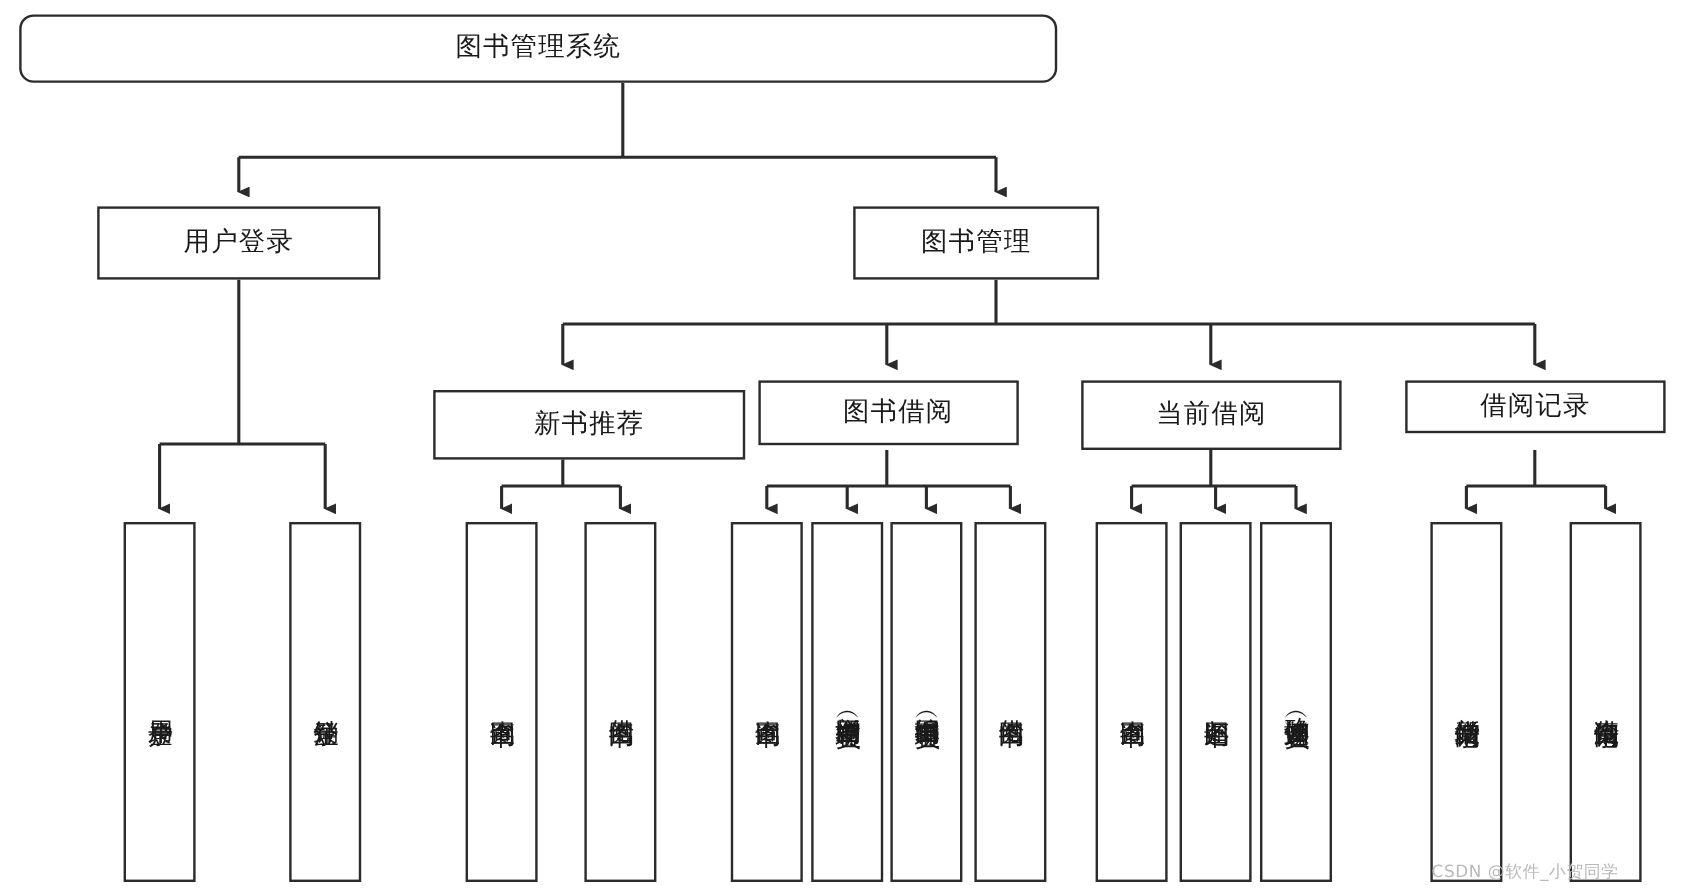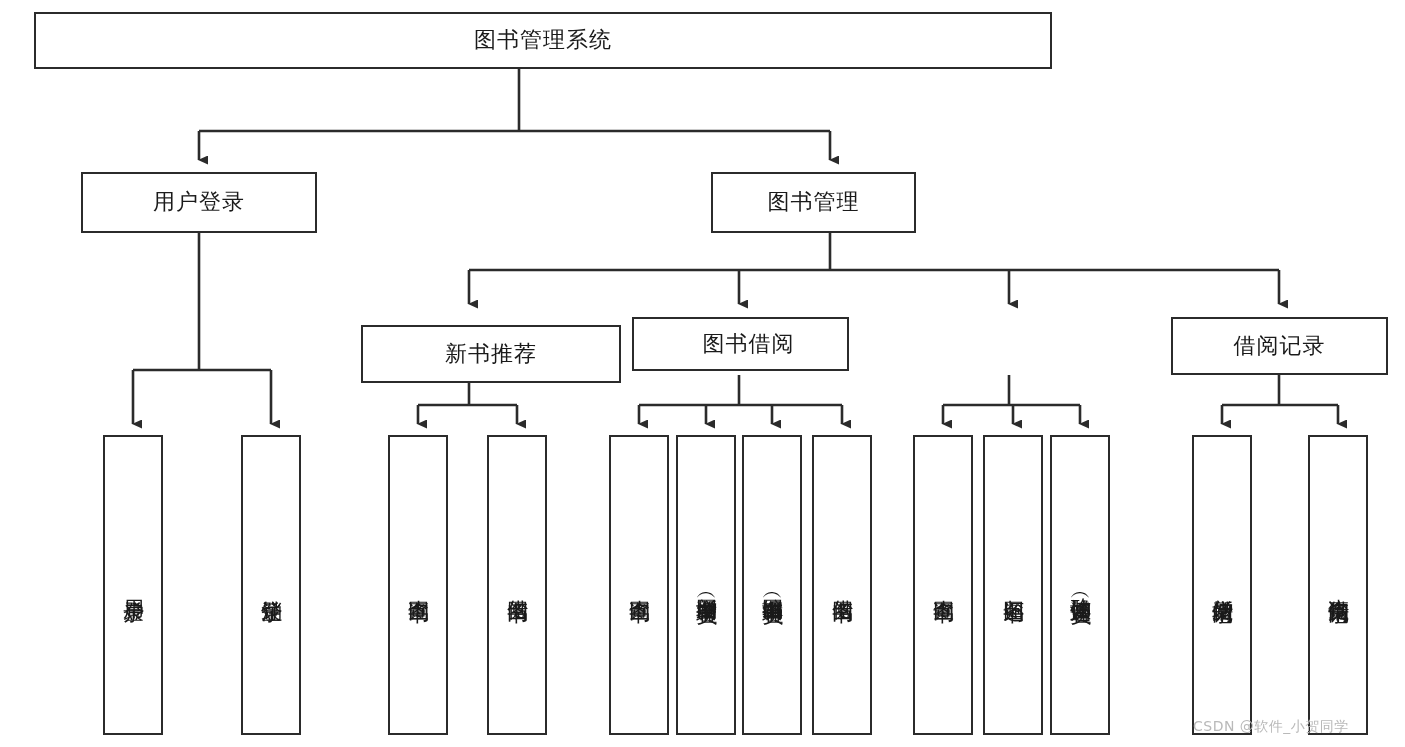--- a/index.html
+++ b/index.html
@@ -111,38 +111,41 @@
       <path d="M 1013 405 L 1013 424" marker-end="url(#arrow)"></path>
       <path d="M 1080 405 L 1080 424" marker-end="url(#arrow)"></path>
 
       <path d="M 1279 375 L 1279 405"></path>
       <path d="M 1222 405 L 1338 405"></path>
       <path d="M 1222 405 L 1222 424" marker-end="url(#arrow)"></path>
       <path d="M 1338 405 L 1338 424" marker-end="url(#arrow)"></path>
     </g>
   </svg>
 
-  <div class="node horizontal node-root" style="left:34px; top:12px; width:1018px; height:57px;">
+  <div class="node horizontal node-root" style="left:16px; top:12px; width:865px; height:57px;border-radius:12px;">
     <span>图书管理系统</span>
   </div>
 
   <div class="node horizontal" style="left:81px; top:172px; width:236px; height:61px;">
     <span>用户登录</span>
   </div>
   <div class="node horizontal" style="left:711px; top:172px; width:205px; height:61px;">
     <span>图书管理</span>
   </div>
 
   <div class="node horizontal" style="left:361px; top:325px; width:260px; height:58px;">
     <span>新书推荐</span>
   </div>
   <div class="node horizontal" style="left:632px; top:317px; width:217px; height:54px;padding-left:16px;">
     <span>图书借阅</span>
   </div>
-  <div class="node horizontal" style="left:1171px; top:317px; width:217px; height:58px;">
+  <div class="node horizontal" style="left:901px; top:317px; width:217px; height:58px;">
+    <span>当前借阅</span>
+  </div>
+  <div class="node horizontal" style="left:1171px; top:317px; width:217px; height:44px;">
     <span>借阅记录</span>
   </div>
 
   <div class="node vertical" style="left:103px; top:435px; width:60px; height:300px;">
     <span class="vlabel">用户登录</span>
   </div>
   <div class="node vertical" style="left:241px; top:435px; width:60px; height:300px;">
     <span class="vlabel">注销登录</span>
   </div>
 

